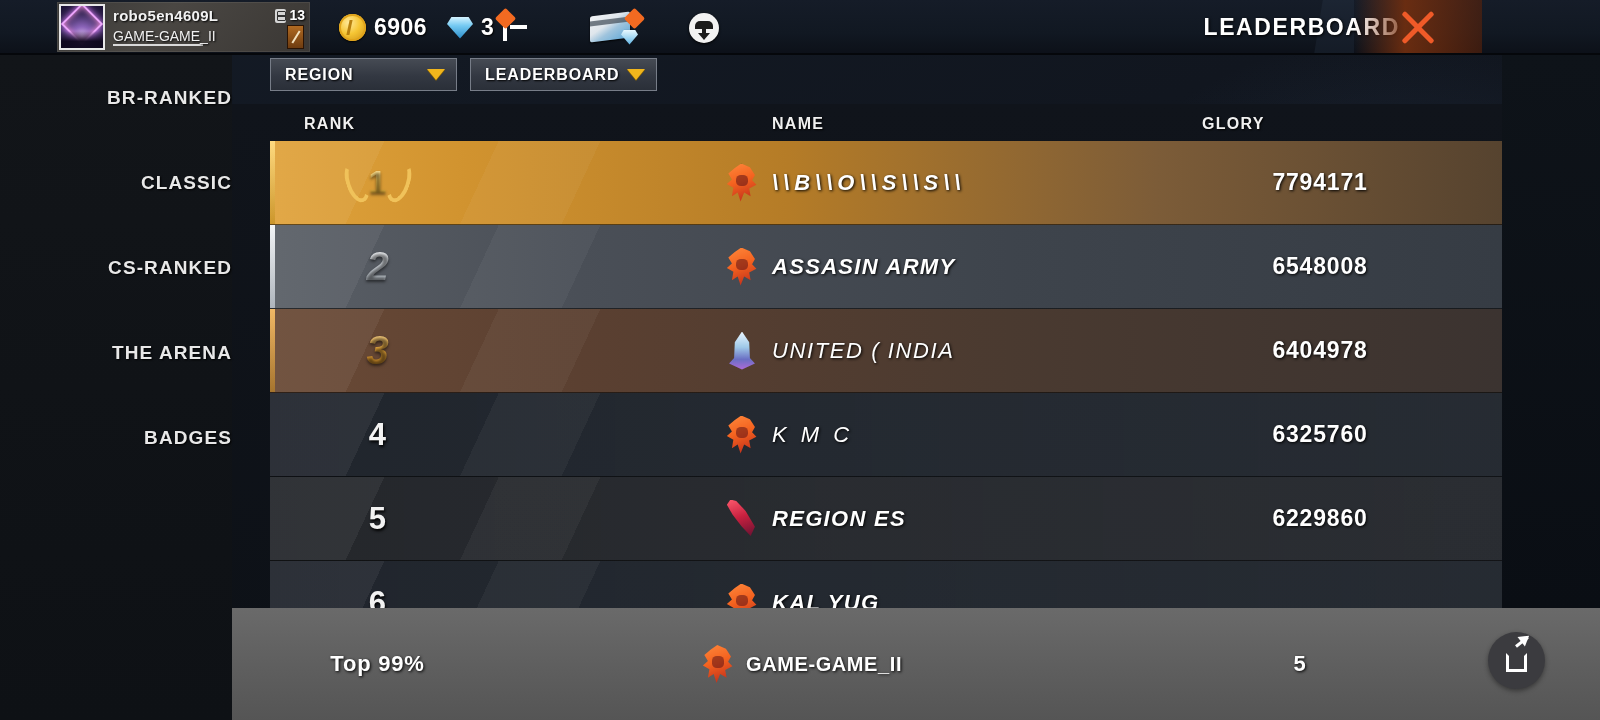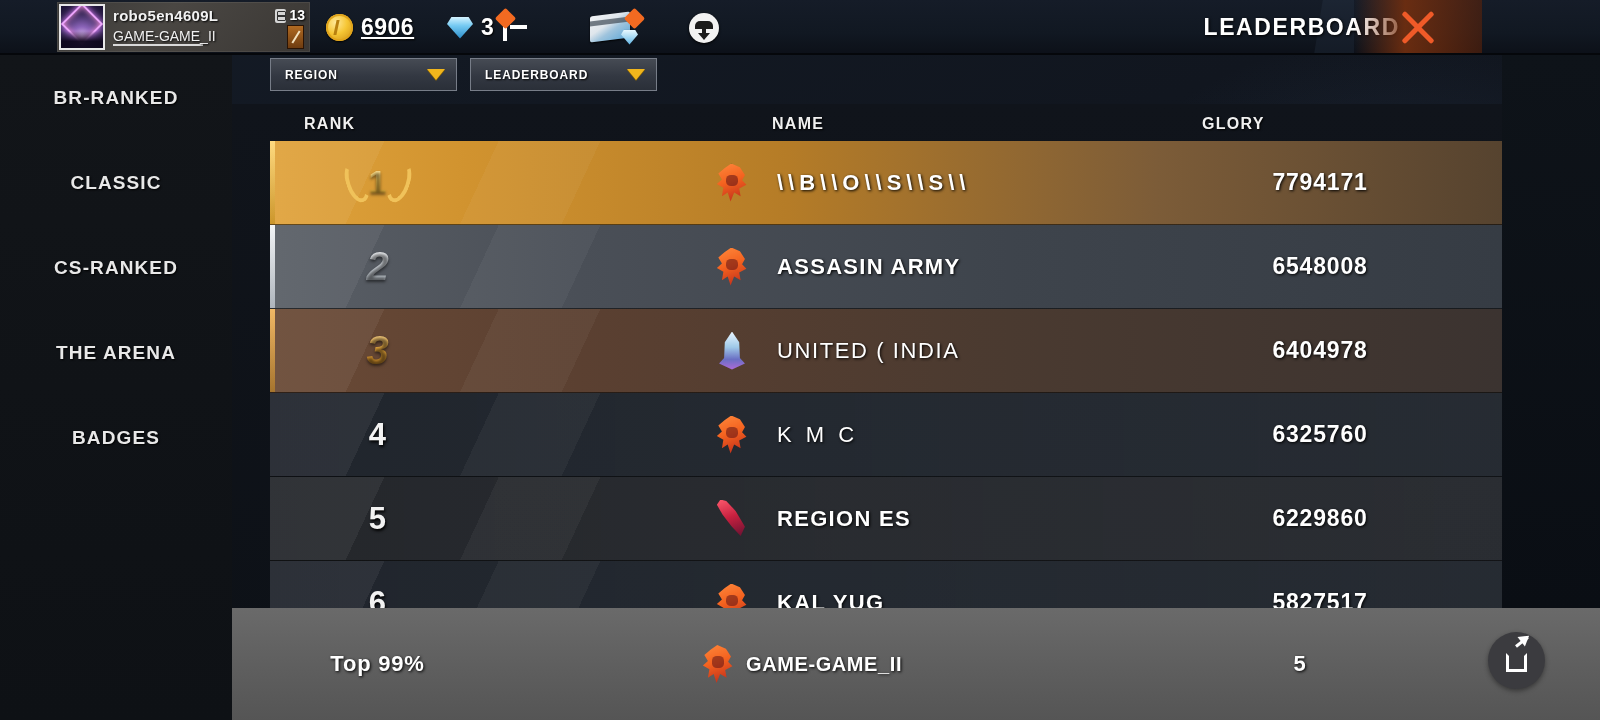--- a/index.html
+++ b/index.html
@@ -169,42 +169,42 @@
     clip-path:polygon(22% 0,100% 0,100% 100%,0 100%);
   }
 
   
   #sidebar{
     position:absolute;left:0;top:55px;width:232px;height:665px;
     background:linear-gradient(180deg,#121519 0%,#0e1115 100%);
     z-index:20;
   }
   .side-item{
-    height:85px;display:flex;align-items:center;justify-content:center;
+    height:85px;display:flex;align-items:center;justify-content:flex-end;
     font-size:19px;font-weight:700;letter-spacing:1.1px;color:#e8e8e8;
     text-shadow:1px 1px 2px #000;cursor:pointer;
   }
   .side-item.active{
     background:linear-gradient(180deg,#ffc21c 0%,#f9b80f 50%,#f0ae06 100%);
     color:#2a2104;text-shadow:none;
   }
 
   
   #content{position:absolute;left:232px;top:55px;width:1368px;height:665px;z-index:10;}
   #filters{
     position:absolute;left:38px;top:3px;display:flex;gap:13px;
   }
   .drop{
     width:187px;height:33px;
     background:linear-gradient(180deg,#464b54 0%,#333842 55%,#2a2f38 100%);
     border:1px solid #777d88;
     display:flex;align-items:center;justify-content:space-between;
     padding:0 11px 0 14px;cursor:pointer;
   }
-  .drop span{font-size:12px;font-weight:700;letter-spacing:0.9px;color:#fff;text-shadow:1px 1px 2px #000;}
+  .drop span{font-size:16px;font-weight:700;letter-spacing:0.9px;color:#fff;text-shadow:1px 1px 2px #000;}
   .chev{
     width:0;height:0;border-left:9px solid transparent;border-right:9px solid transparent;
     border-top:11px solid #f0b51c;filter:drop-shadow(0 1px 0 #7a5a08);
   }
 
   #table-panel{
     position:absolute;left:0;top:49px;width:1270px;height:560px;
     background:linear-gradient(180deg,#10141b 0%,#0d1117 100%);
   }
   #headers{
@@ -237,21 +237,21 @@
   .row.plain{ background:linear-gradient(90deg, rgba(36,41,49,0.82) 0%, rgba(44,50,58,0.72) 40%, rgba(58,64,72,0.55) 100%); }
   .row.plain.alt{ background:linear-gradient(90deg, rgba(42,44,48,0.80) 0%, rgba(54,56,60,0.68) 45%, rgba(70,72,76,0.50) 100%); }
   .row .facets{
     position:absolute;inset:0;pointer-events:none;
     background:
       linear-gradient(115deg, rgba(255,255,255,0.07) 0 9%, rgba(255,255,255,0) 9% 18%, rgba(255,255,255,0.05) 18% 26%, rgba(255,255,255,0) 26% 40%);
     opacity:.8;
   }
 
   .c-rank{position:absolute;left:0;width:215px;text-align:center;display:flex;align-items:center;justify-content:center;height:100%;}
-  .c-name{position:absolute;left:444px;width:430px;display:flex;align-items:center;gap:27px;height:100%;}
+  .c-name{position:absolute;left:454px;width:430px;display:flex;align-items:center;gap:12px;height:100%;font-style:italic;}
   .c-glory{position:absolute;left:920px;width:260px;text-align:center;height:100%;display:flex;align-items:center;justify-content:center;}
 
   .ranknum{
     font-size:31px;font-weight:700;color:#f2f2f2;text-shadow:1px 2px 3px #000;letter-spacing:0.5px;
   }
   .rank-medal{position:relative;width:72px;height:56px;display:flex;align-items:center;justify-content:center;}
   .wreath-l,.wreath-r{
     position:absolute;top:6px;width:22px;height:42px;
     border:4px solid #f0c25a;border-radius:60% 0 60% 60%;
   }
@@ -351,21 +351,21 @@
     </div>
     <div class="lvl-wrap">
       <span class="lvl-icon"></span>
       <span class="lvl-num">13</span>
     </div>
     <div class="pencil-badge">
         <i></i>
       </div>
   </div>
 
-  <div class="cur-group" style="left:326px;text-decoration:underline;">
+  <div class="cur-group" style="left:339px;">
     <span class="coin-ico"></span>
     <span class="cur-val">6906</span>
   </div>
 
   <div class="cur-group" style="left:447px;">
     <span class="dia-ico"></span>
     <span class="cur-val">3</span>
     <span style="position:relative;margin-left:10px;">
       <span class="plus-btn"></span>
       <span class="orange-dot" style="right:-7px;top:-8px;"></span>
@@ -521,23 +521,20 @@
 
       <div class="row plain">
         <div class="facets"></div>
         <div class="c-rank">
           <span class="ranknum">6</span>
         </div>
         <div class="c-name">
           <span class="emb lion"></span>
           <span class="gname">KAL   YUG</span>
         </div>
-        <div class="c-glory">
-          <span class="glory">5827517</span>
-        </div>
       </div>
 
     </div>
   </div>
 </div>
 
 <div id="bottombar">
   <div class="inner">
     <div class="bb-rank">
       <span class="bb-txt">Top 99%</span>

